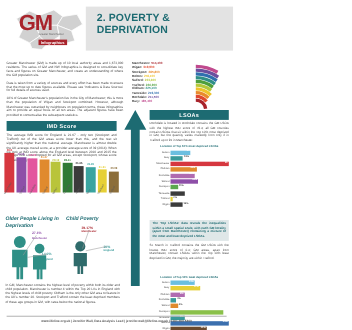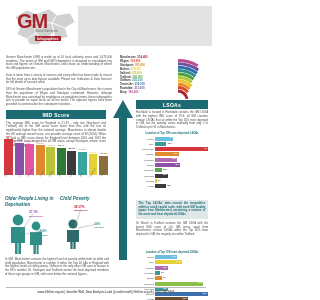--- a/index.html
+++ b/index.html
@@ -91,20 +91,21 @@
   .footer{position:absolute;left:0;top:290px;width:212px;text-align:center;
           font-size:2.9px;color:#5a5a5a;font-weight:bold;}
 </style>
 </head>
 <body>
 
 <div class="page">
 
   <div class="header">
     <div class="hdr-band"></div>
+    <div class="hdr-title">2. POVERTY &amp; DEPRIVATION</div>
 
     <div class="logo-wrap">
       <svg class="map-sil" viewBox="0 0 76 44">
         <g fill="#c9c9c9" stroke="#ffffff" stroke-width=".7">
           <path d="M10 14 L22 7 L31 11 L28 20 L16 23 Z"></path>
           <path d="M31 11 L44 6 L52 12 L47 20 L28 20 Z"></path>
           <path d="M52 12 L65 10 L70 19 L60 25 L47 20 Z"></path>
           <path d="M16 23 L28 20 L31 30 L22 36 L12 31 Z"></path>
           <path d="M28 20 L47 20 L49 30 L38 37 L31 30 Z"></path>
           <path d="M47 20 L60 25 L63 34 L49 38 L49 30 Z"></path>

